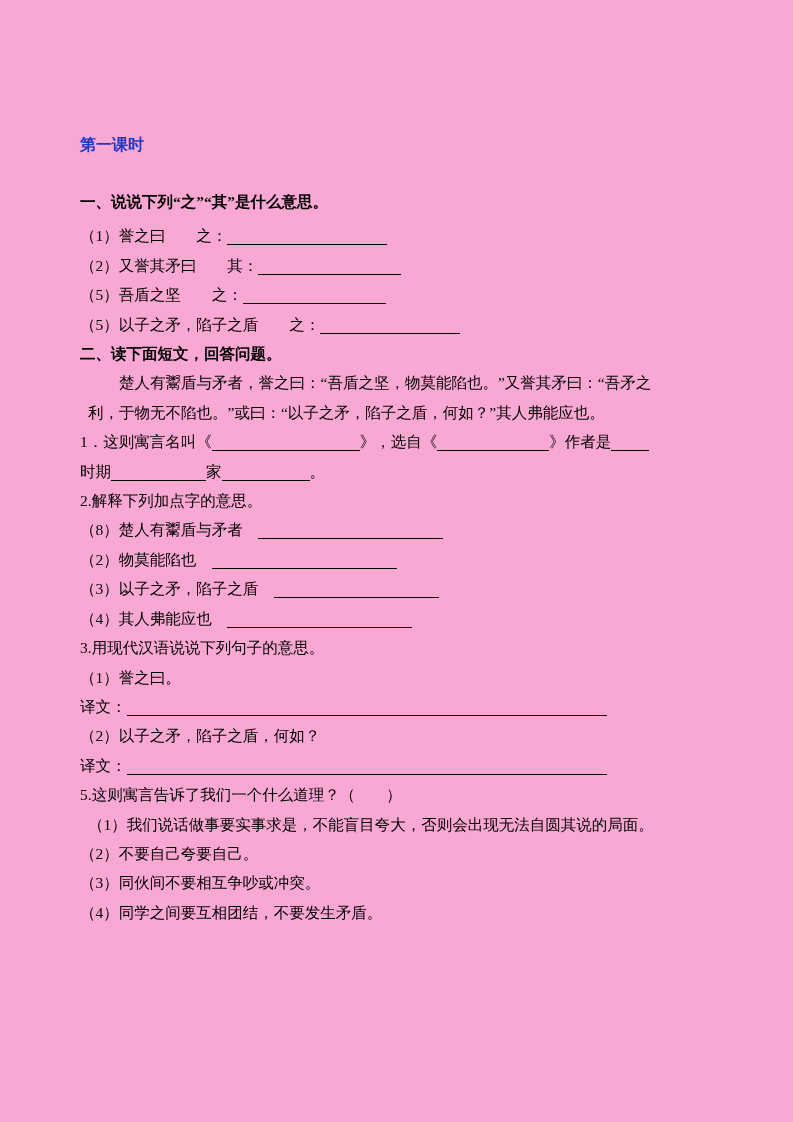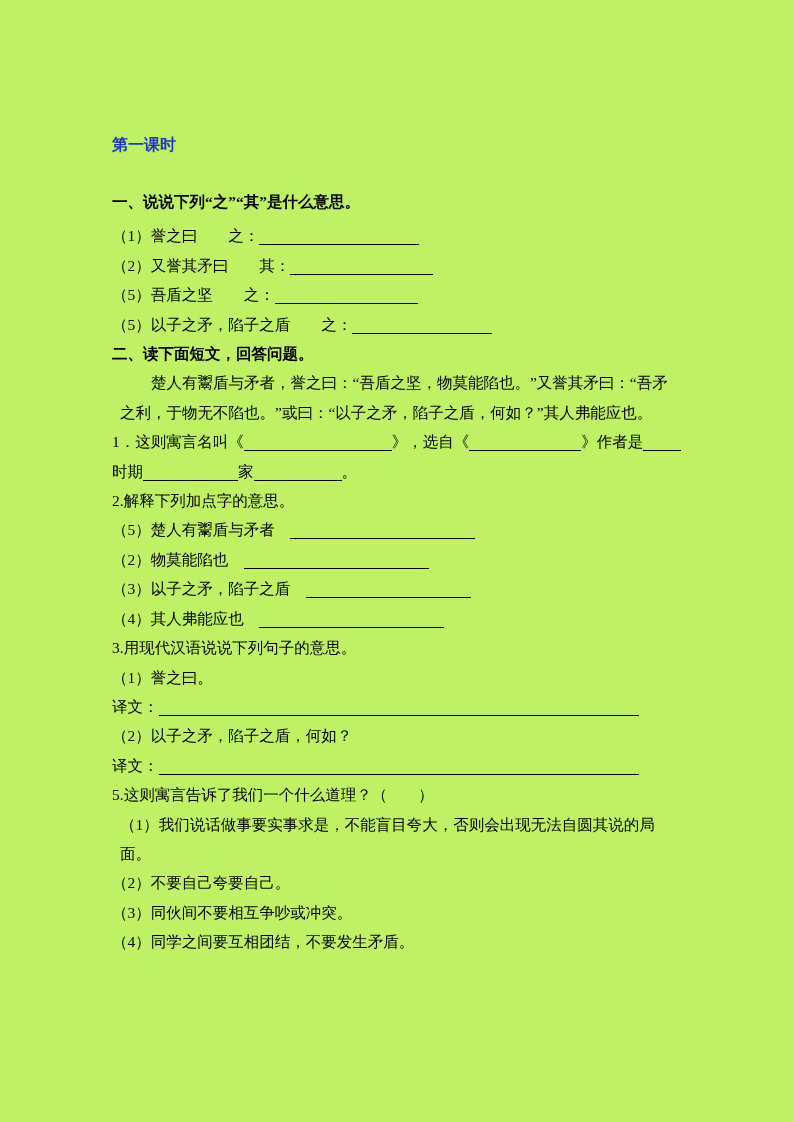--- a/index.html
+++ b/index.html
@@ -1,21 +1,21 @@
 <!DOCTYPE html>
 <html><head>
 <meta charset="utf-8">
 <style>
   html,body{margin:0;padding:0;background:#ffffff;}
   .page{
     position:relative;
     width:793px;height:1122px;
     box-sizing:border-box;
-    padding:135px 113px 0 112px;
-    background:#bef264;
+    padding:135px 113px 0 80px;
+    background:#f9a8d4;
     color:#000;
     font-family:"Liberation Serif","DejaVu Serif",serif;
     font-size:15.5px;
   }
   .line{line-height:29.4px;white-space:nowrap;}
   .wrap{line-height:29.4px;white-space:normal;margin-left:8px;}
   .b{font-weight:bold;}
   .title{
     color:#1d39c4;
     font-weight:bold;
@@ -72,21 +72,21 @@
   <div class="line">
     <span>1．这则寓言名叫《</span><span class="blank" style="width:148px"></span><span>》，选自《</span><span class="blank" style="width:112px"></span><span>》作者是</span><span class="blank" style="width:38px"></span>
   </div>
   <div class="line">
     <span>时期</span><span class="blank" style="width:95px"></span><span>家</span><span class="blank" style="width:88px"></span><span>。</span>
   </div>
 
   <div class="line">2.解释下列加点字的意思。</div>
 
   <div class="line">
-    <span>（5）楚人有</span><span class="dc">鬻</span><span>盾与矛者</span>　<span class="blank" style="width:185px"></span>
+    <span>（8）楚人有</span><span class="dc">鬻</span><span>盾与矛者</span>　<span class="blank" style="width:185px"></span>
   </div>
   <div class="line">
     <span>（2）物莫能</span><span class="dc">陷</span><span>也</span>　<span class="blank" style="width:185px"></span>
   </div>
   <div class="line">
     <span>（3）</span><span class="dc">以</span><span>子之矛，陷子之盾</span>　<span class="blank" style="width:165px"></span>
   </div>
   <div class="line">
     <span>（4）其人</span><span class="dc">弗</span><span>能应也</span>　<span class="blank" style="width:185px"></span>
   </div>

